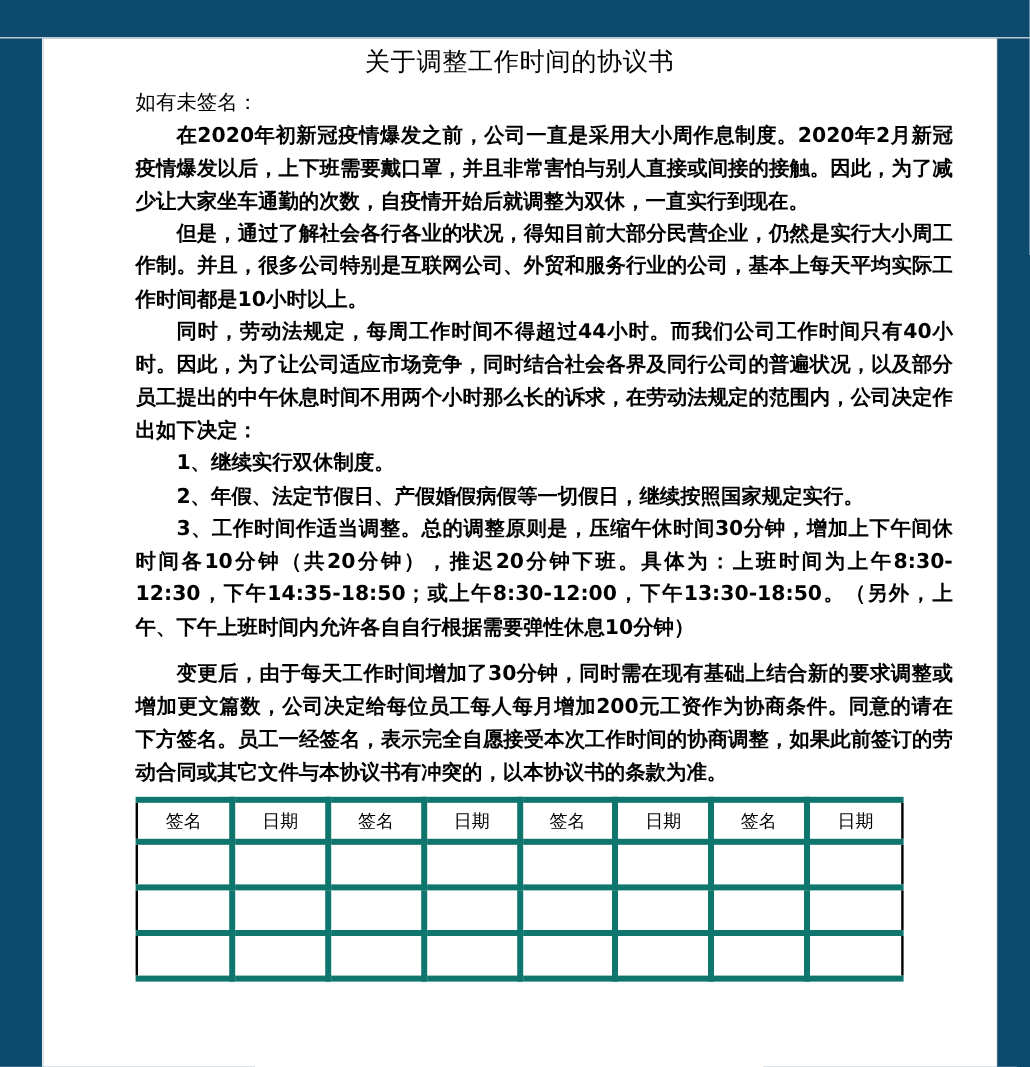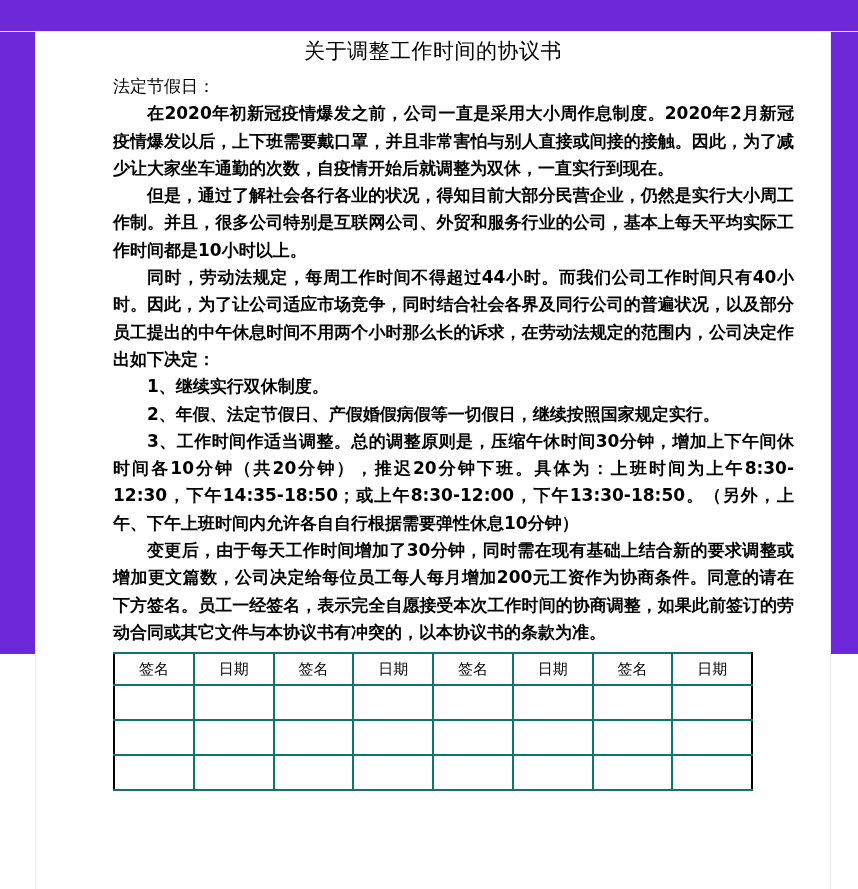--- a/index.html
+++ b/index.html
@@ -12,22 +12,22 @@
     height: 889px;
     overflow: hidden;
     font-family: "DejaVu Sans", "Liberation Sans", sans-serif;
     color: #000000;
   }
 
   
   #viewer {
     position: relative;
     width: 858px;
-    height: 654px;
-    background: #6d28d9;
+    height: 889px;
+    background: #0c4a6e;
   }
   .page-rule-top {
     position: absolute;
     left: 0;
     top: 31px;
     width: 858px;
     height: 1px;
     background: #e8e8e8;
   }
   .page-edge-left {
@@ -80,38 +80,39 @@
     text-align: justify;
     text-justify: inter-ideograph;
     letter-spacing: 0px;
   }
   p.indent {
     text-indent: 34px;
     font-weight: bold;
   }
   p.bold {
     font-weight: bold;
+    margin-top: 12px;
   }
 
   .sig-label {
     margin: 0;
     margin-top: 26px;
     font-size: 17px;
     line-height: 27px;
   }
 
   
   table.sig-table {
     margin-top: 6px;
     border-collapse: collapse;
     width: 640px;
     table-layout: fixed;
   }
   table.sig-table td {
-    border: 2px solid #0f766e;
+    border: 5px solid #0f766e;
     height: 30px;
     text-align: center;
     vertical-align: middle;
     font-size: 15px;
     padding: 0;
   }
   table.sig-table td.hdr {
     height: 30px;
   }
   table.sig-table tr.body-row td {
@@ -133,21 +134,21 @@
   <div class="page-rule-top"></div>
   <div class="page-edge-left"></div>
   <div class="page-edge-right"></div>
 
   <div id="page">
 
     <h1 class="doc-title">关于调整工作时间的协议书</h1>
 
     <div class="body-block">
 
-      <p class="para">法定节假日：</p>
+      <p class="para">如有未签名：</p>
 
       <p class="para indent">在2020年初新冠疫情爆发之前，公司一直是采用大小周作息制度。2020年2月新冠疫情爆发以后，上下班需要戴口罩，并且非常害怕与别人直接或间接的接触。因此，为了减少让大家坐车通勤的次数，自疫情开始后就调整为双休，一直实行到现在。</p>
 
       <p class="para indent">但是，通过了解社会各行各业的状况，得知目前大部分民营企业，仍然是实行大小周工作制。并且，很多公司特别是互联网公司、外贸和服务行业的公司，基本上每天平均实际工作时间都是10小时以上。</p>
 
       <p class="para indent">同时，劳动法规定，每周工作时间不得超过44小时。而我们公司工作时间只有40小时。因此，为了让公司适应市场竞争，同时结合社会各界及同行公司的普遍状况，以及部分员工提出的中午休息时间不用两个小时那么长的诉求，在劳动法规定的范围内，公司决定作出如下决定：</p>
 
       <p class="para indent">1、继续实行双休制度。</p>
 
       <p class="para indent">2、年假、法定节假日、产假婚假病假等一切假日，继续按照国家规定实行。</p>

